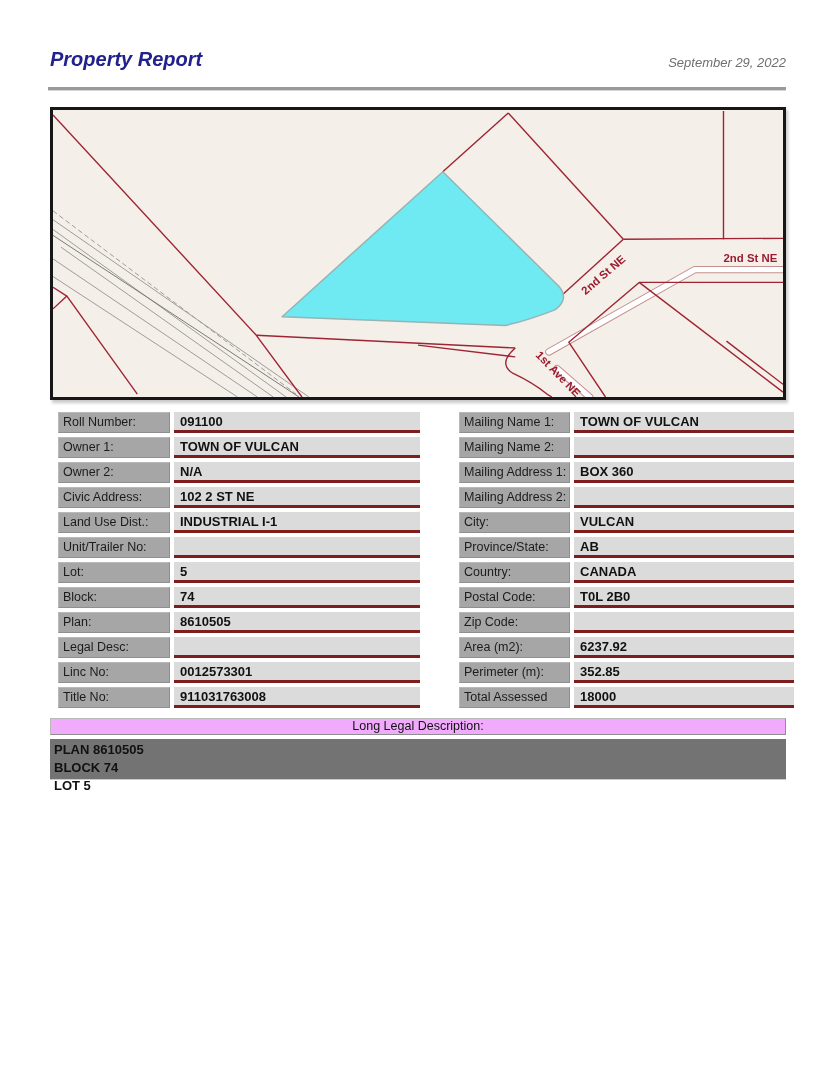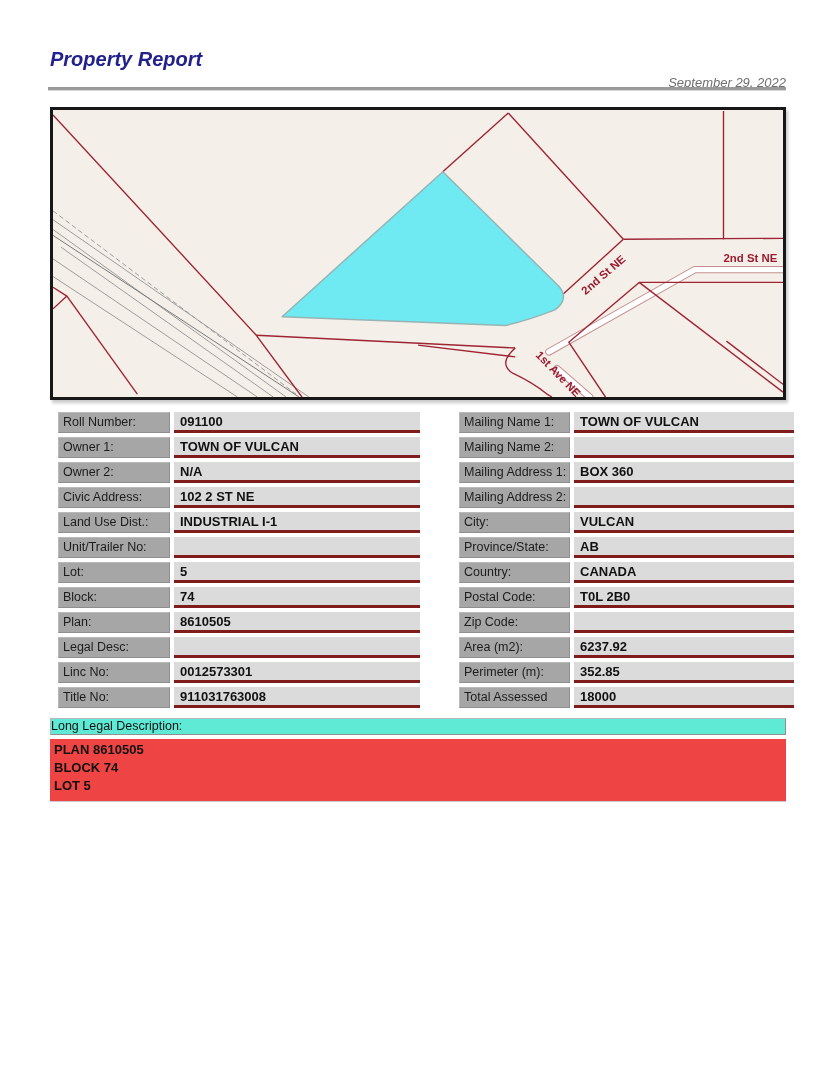--- a/index.html
+++ b/index.html
@@ -7,21 +7,21 @@
     width:834px;height:1080px;background:#ffffff;position:relative;overflow:hidden;
     font-family:"Liberation Sans","DejaVu Sans",sans-serif;
     -webkit-font-smoothing:antialiased;
   }
   .title{
     position:absolute;left:50px;top:48px;
     font-size:20px;font-weight:bold;font-style:italic;color:#22228e;
   }
   .date{
     position:absolute;right:48px;top:55px;
-    font-size:13px;font-style:italic;color:#6f6f6f;margin-top:20px;
+    font-size:13px;font-style:italic;color:#6f6f6f;
   }
   .rule{
     position:absolute;left:48px;top:87px;width:738px;height:3px;
     background:#9a9a9a;border-bottom:1px solid #d7d7d7;
   }
   .map-box{
     position:absolute;left:50px;top:107px;width:730px;height:287px;
     border:3px solid #171717;background:#f4efe8;
     box-shadow:2px 3px 3px #c9c9c9;
   }
@@ -44,27 +44,27 @@
   .tcol.left .tlabel{width:112px;margin-right:4px;}
   .tcol.right .tlabel{width:111px;margin-right:4px;}
   .tvalue{
     box-sizing:border-box;flex:1;height:21px;line-height:20px;
     background:#dbdbdb;border-bottom:3px solid #7f1d1d;
     color:#111;font-size:13px;font-weight:bold;
     padding-left:6px;overflow:hidden;white-space:nowrap;
   }
   .legal-header{
     position:absolute;left:50px;top:718px;width:736px;height:17px;
-    box-sizing:border-box;background:#5eead4;
+    box-sizing:border-box;background:#f0abfc;
     border:1px solid;border-color:#b9b9b9 #8f8f8f #8f8f8f #b9b9b9;
-    color:#111;font-size:12.5px;line-height:15px;
+    color:#111;font-size:12.5px;line-height:15px;text-align:center;
   }
   .legal-content{
-    position:absolute;left:50px;top:739px;width:736px;height:63px;
-    box-sizing:border-box;background:#ef4444;border-bottom:1px solid #cbcbcb;
+    position:absolute;left:50px;top:739px;width:736px;height:41px;
+    box-sizing:border-box;background:#737373;border-bottom:1px solid #cbcbcb;
     padding:2px 16px 0 4px;
   }
   .legal-line{font-size:13px;font-weight:bold;color:#111;line-height:18px;}
   .street-label{font-size:11.5px;font-weight:bold;}
 </style>
 </head>
 <body>
 
 <div class="title">Property Report</div>
 <div class="date">September 29, 2022</div>

